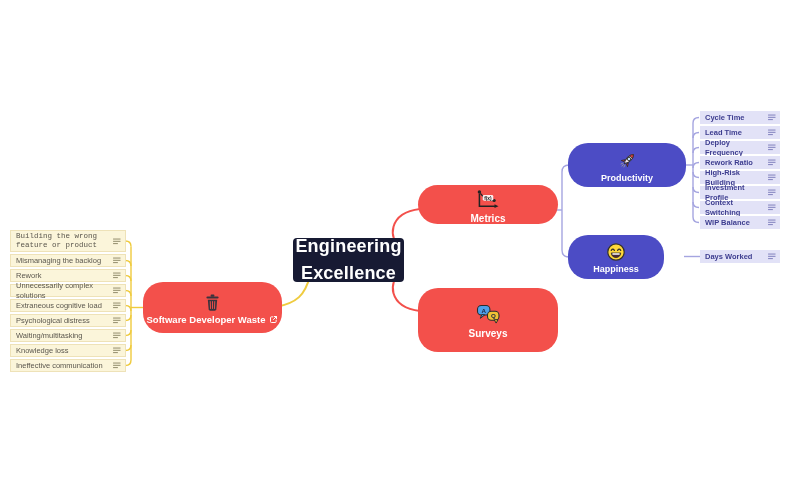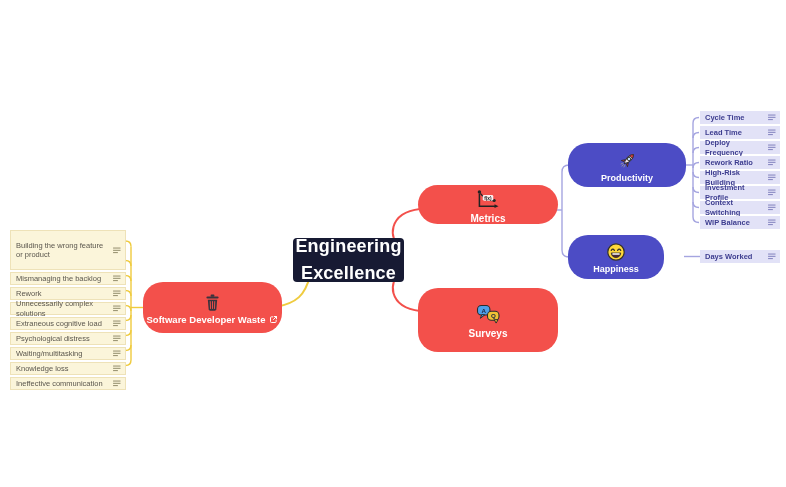--- a/index.html
+++ b/index.html
@@ -20,21 +20,21 @@
   .node-label{font-weight:700;font-size:10px;}
   .node-label.sm{font-size:9.5px;}
   .node-label.xs{font-size:9px;}
   .node-label-row{display:flex;align-items:center;gap:4px;margin-top:3px;}
   .node-icon{flex:none;display:block;}
 
   .leaf-col{position:absolute;display:flex;flex-direction:column;gap:2px;}
   .leaf{height:13px;border-radius:0;display:flex;align-items:center;
         justify-content:space-between;gap:3px;padding:0 4px 0 5px;box-sizing:border-box;
         font-size:7.5px;line-height:1.25;}
-  .leaf-tall{height:40px;}
+  .leaf-tall{height:22px;font-family:Liberation Mono, monospace;}
   .leaf-cream{background:#FBF5DA;color:#5A564D;font-weight:500;
               border:0.5px solid rgba(214,193,120,.35);}
   .leaf-lav{background:#E2E2F7;color:#3D3D8F;font-weight:600;}
   .leaf-label{flex:1 1 auto;}
   .note-icon{flex:none;display:block;}
   .note-cream{color:#8F8968;}
   .note-lav{color:#7D7DBB;}
 </style>
 </head>
 <body>

